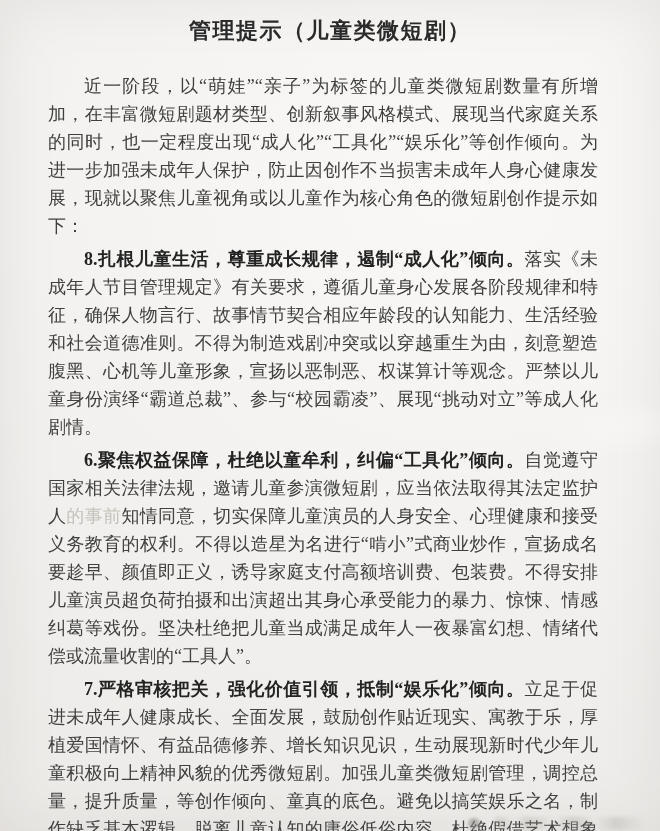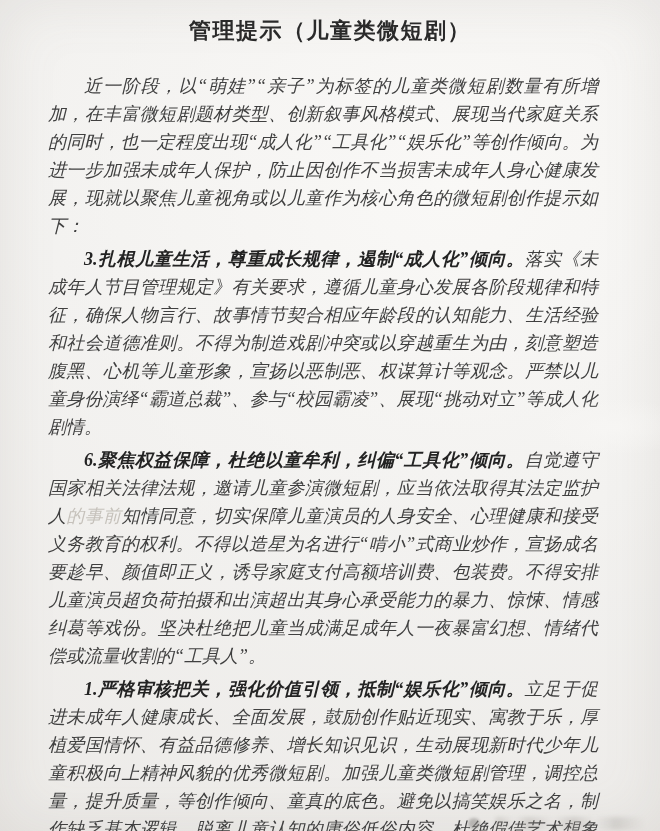--- a/index.html
+++ b/index.html
@@ -39,21 +39,20 @@
   .bodywrap {
     padding: 0 46px 0 48px;
     font-size: 18px;
     line-height: 28px;
     text-align: justify;
     color: #404040;
   }
   .para {
     margin: 0 16px 5px 0;
     text-indent: 2em;
-    font-style: italic;
   }
   .lead {
     font-weight: bold;
     color: #232323;
   }
   .faded {
     color: #b7b2aa;
     opacity: 0.75;
     filter: blur(0.4px);
   }
@@ -98,25 +97,25 @@
 
 <div class="photo">
   <div class="doc-text">
 
     <h1 class="title">管理提示（儿童类微短剧）</h1>
 
     <div class="bodywrap">
 
       <p class="para"><span>近一阶段，以“萌娃”“亲子”为标签的儿童类微短剧数量有所增加，在丰富微短剧题材类型、创新叙事风格模式、展现当代家庭关系的同时，也一定程度出现“成人化”“工具化”“娱乐化”等创作倾向。为进一步加强未成年人保护，防止因创作不当损害未成年人身心健康发展，现就以聚焦儿童视角或以儿童作为核心角色的微短剧创作提示如下：</span></p>
 
-      <p class="para"><span class="lead">3.扎根儿童生活，尊重成长规律，遏制“成人化”倾向。</span><span>落实《未成年人节目管理规定》有关要求，遵循儿童身心发展各阶段规律和特征，确保人物言行、故事情节契合相应年龄段的认知能力、生活经验和社会道德准则。不得为制造戏剧冲突或以穿越重生为由，刻意塑造腹黑、心机等儿童形象，宣扬以恶制恶、权谋算计等观念。严禁以儿童身份演绎“霸道总裁”、参与“校园霸凌”、展现“挑动对立”等成人化剧情。</span></p>
+      <p class="para"><span class="lead">8.扎根儿童生活，尊重成长规律，遏制“成人化”倾向。</span><span>落实《未成年人节目管理规定》有关要求，遵循儿童身心发展各阶段规律和特征，确保人物言行、故事情节契合相应年龄段的认知能力、生活经验和社会道德准则。不得为制造戏剧冲突或以穿越重生为由，刻意塑造腹黑、心机等儿童形象，宣扬以恶制恶、权谋算计等观念。严禁以儿童身份演绎“霸道总裁”、参与“校园霸凌”、展现“挑动对立”等成人化剧情。</span></p>
 
       <p class="para"><span class="lead">6.聚焦权益保障，杜绝以童牟利，纠偏“工具化”倾向。</span><span>自觉遵守国家相关法律法规，邀请儿童参演微短剧，应当依法取得其法定监护人</span><span class="faded">的事前</span><span>知情同意，切实保障儿童演员的人身安全、心理健康和接受义务教育的权利。不得以造星为名进行“啃小”式商业炒作，宣扬成名要趁早、颜值即正义，诱导家庭支付高额培训费、包装费。不得安排儿童演员超负荷拍摄和出演超出其身心承受能力的暴力、惊悚、情感纠葛等戏份。坚决杜绝把儿童当成满足成年人一夜暴富幻想、情绪代偿或流量收割的“工具人”。</span></p>
 
-      <p class="para"><span class="lead">1.严格审核把关，强化价值引领，抵制“娱乐化”倾向。</span><span>立足于促进未成年人健康成长、全面发展，鼓励创作贴近现实、寓教于乐，厚植爱国情怀、有益品德修养、增长知识见识，生动展现新时代少年儿童积极向上精神风貌的优秀微短剧。加强儿童类微短剧管理，调控总量，提升质量，等创作倾向、童真的底色。避免以搞笑娱乐之名，制作缺乏基本逻辑、脱离儿童认知的庸俗低俗内容。杜绝假借艺术想象之名，宣扬功利化成长理念。</span></p>
+      <p class="para"><span class="lead">7.严格审核把关，强化价值引领，抵制“娱乐化”倾向。</span><span>立足于促进未成年人健康成长、全面发展，鼓励创作贴近现实、寓教于乐，厚植爱国情怀、有益品德修养、增长知识见识，生动展现新时代少年儿童积极向上精神风貌的优秀微短剧。加强儿童类微短剧管理，调控总量，提升质量，等创作倾向、童真的底色。避免以搞笑娱乐之名，制作缺乏基本逻辑、脱离儿童认知的庸俗低俗内容。杜绝假借艺术想象之名，宣扬功利化成长理念。</span></p>
 
     </div>
   </div>
 
   <div class="glare"></div>
   <div class="wm-dot"></div>
   <div class="wm-smudge"></div>
 </div>
 
 </body></html>

